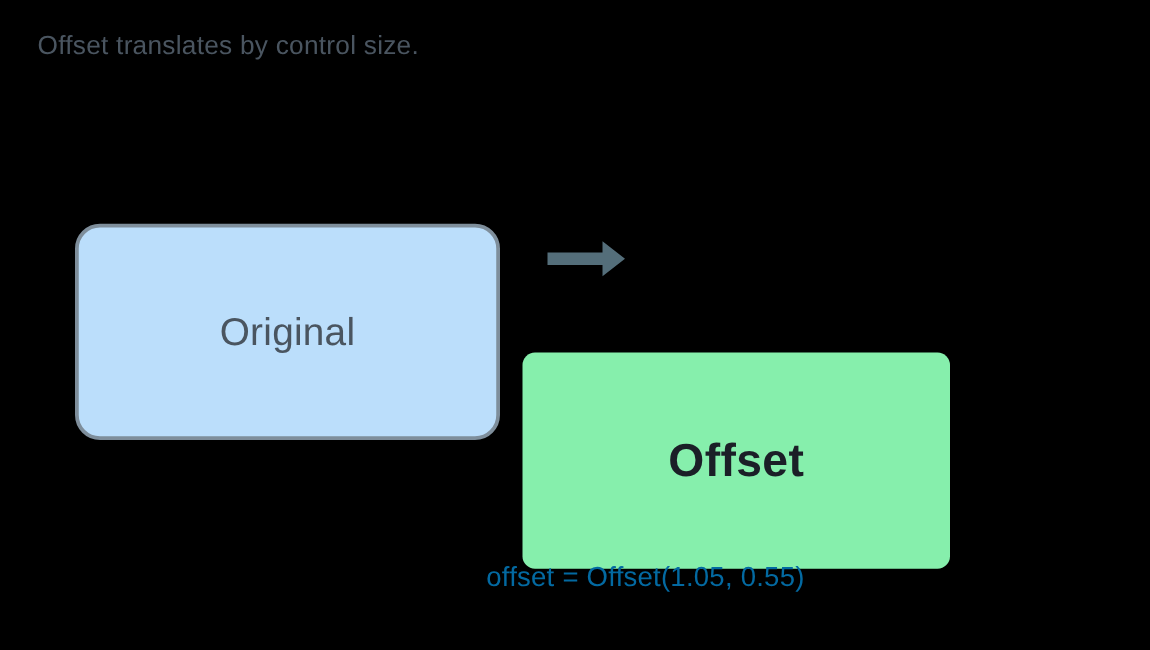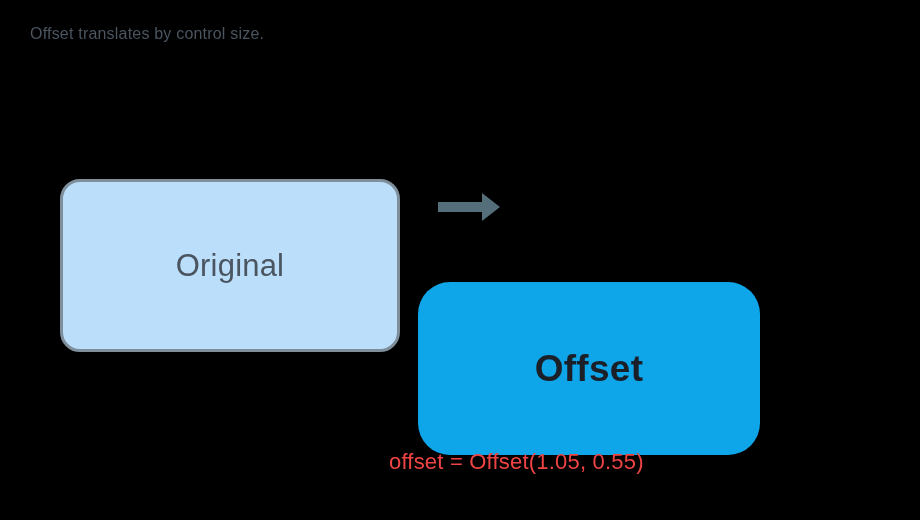--- a/index.html
+++ b/index.html
@@ -15,21 +15,21 @@
     overflow: hidden;
     font-family: "Liberation Sans", sans-serif;
     -webkit-font-smoothing: antialiased;
   }
 
   
   .title {
     position: absolute;
     left: 30px;
     top: 25px;
-    font-size: 16px;
+    font-size: 21px;
     font-weight: 400;
     letter-spacing: 0.2px;
     color: #4a5560;
     white-space: nowrap;
   }
 
   
   .box {
     position: absolute;
     box-sizing: border-box;
@@ -53,23 +53,23 @@
     font-weight: 400;
     color: #4a5560;
     letter-spacing: 0.2px;
   }
 
   .box-offset {
     left: 418px;
     top: 245px;
     width: 342px;
     height: 173px;
-    background: #0ea5e9;
+    background: #86efac;
     border: none;
-    border-radius: 32px;
+    border-radius: 10px;
   }
   .box-offset .box-label {
     font-size: 37px;
     font-weight: 700;
     color: #1b1f27;
     letter-spacing: 0.3px;
   }
 
   
   .arrow {
@@ -80,21 +80,21 @@
     height: 34px;
   }
 
   
   .caption {
     position: absolute;
     left: 389px;
     top: 449px;
     font-size: 22px;
     font-weight: 400;
-    color: #ef4444;
+    color: #0369a1;
     letter-spacing: 0.2px;
     white-space: nowrap;
   }
 </style>
 </head>
 <body>
 
 <div class="stage">
 
   <div class="title">Offset translates by control size.</div>

